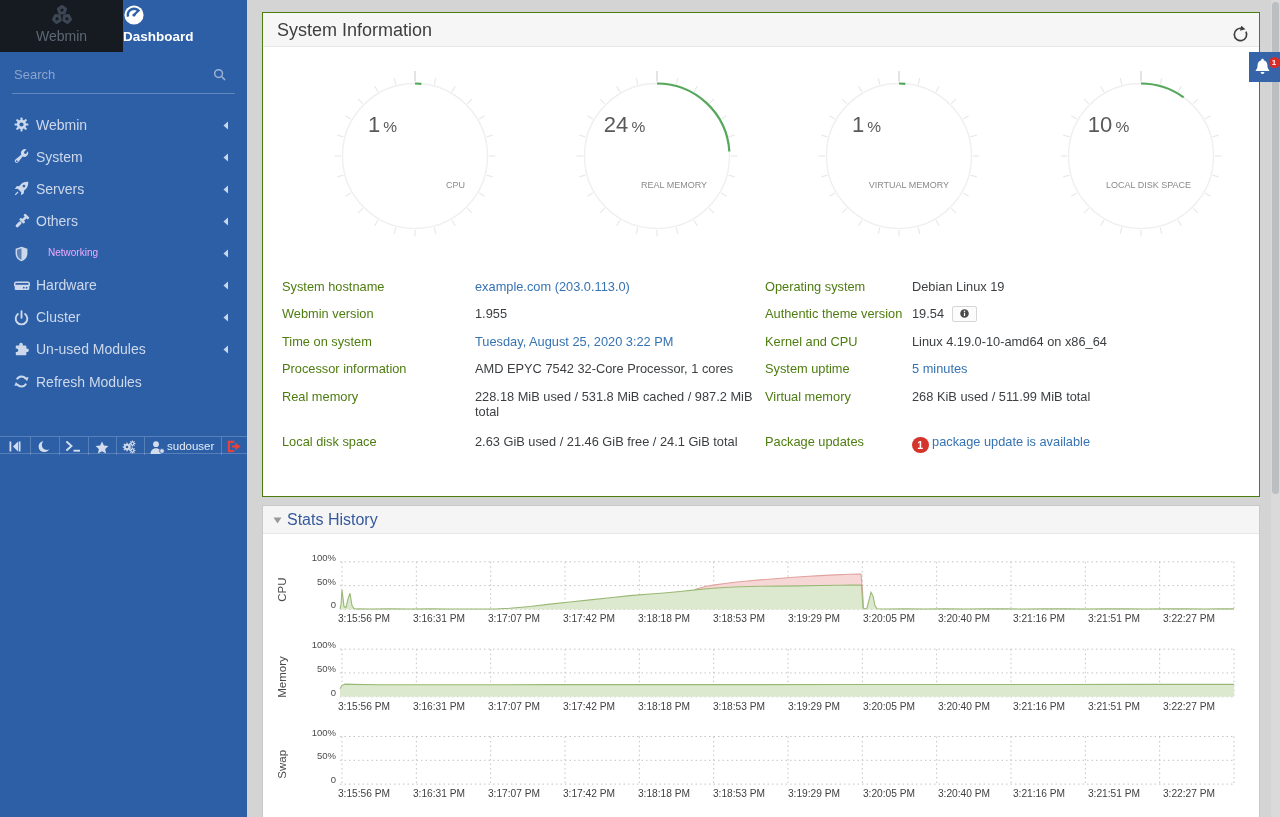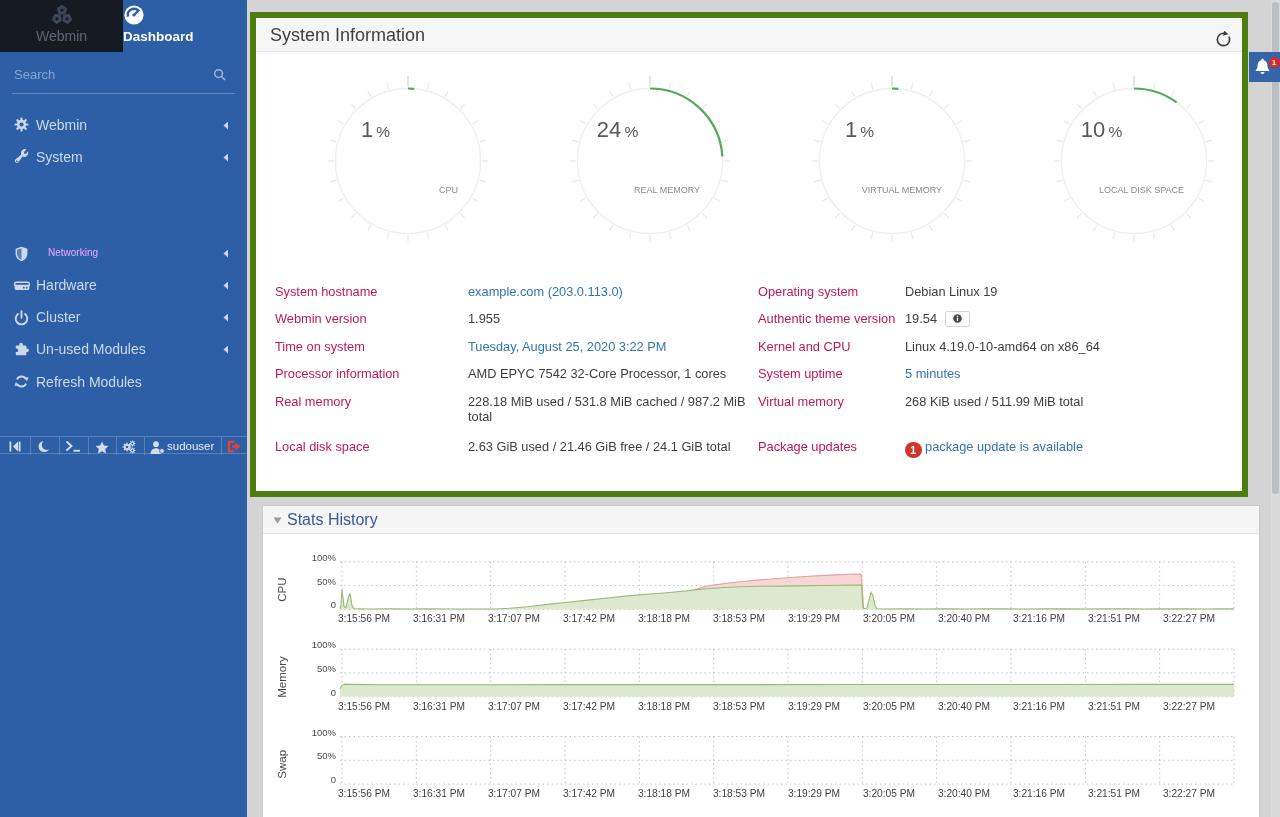--- a/index.html
+++ b/index.html
@@ -1,25 +1,25 @@
 <!DOCTYPE html>
 <html><head><meta charset="utf-8"><style>
 * { margin:0; padding:0; box-sizing:border-box; }
 body { width:1280px; height:817px; overflow:hidden; font-family:"Liberation Sans", sans-serif; background:#d4d4d4; position:relative; }
 a { color:#3673b2; text-decoration:none; }
 table.info { border-collapse:collapse; width:100%; }
 table.info td { font-size:12.8px; color:#3c3f42; vertical-align:top; padding-top:6.5px; height:27.5px; }
-table.info td.lbl { color:#be185d; }
+table.info td.lbl { color:#4d7c0f; }
 table.info td.val { padding-right:6px; }
 .ibtn { display:inline-block; width:25px; height:16px; border:1px solid #d6d6d6; border-radius:2px; background:#fcfcfc; text-align:center; line-height:14px; margin-left:4px; }
 .rbadge { display:inline-block; width:16.5px; height:16px; border-radius:50%; background:#d4342c; color:#fff; font-size:10.5px; font-weight:bold; text-align:center; line-height:16px; vertical-align:-2.5px; }
 </style></head>
 <body>
 <div style="position:absolute;left:247px;top:0;width:1033px;height:817px;background:#d4d4d4">
-    <div style="position:absolute;left:3px;top:12px;width:998px;background:#fff;border:6px solid #4d7c0f;height:485px">
+    <div style="position:absolute;left:15px;top:12px;width:998px;background:#fff;border:1px solid #4d7c0f;height:485px">
       <div style="position:relative;height:34px;background:#f6f6f6;border-bottom:1px solid #e7e7e7">
         <span style="position:absolute;left:14px;top:6.5px;font-size:18px;color:#3e3e3e">System Information</span>
         <svg width="17" height="17" viewBox="0 0 17 17" style="position:absolute;right:10px;top:13px">
           <path d="M 13.97 5.59 A 6.2 6.2 0 1 1 10.00 2.48" fill="none" stroke="#3f3f3f" stroke-width="1.7"></path>
           <path d="M 13.49 3.36 L 8.01 4.67 L 9.27 -0.38 Z" fill="#3f3f3f"></path>
         </svg>
       </div>
       <svg width="190" height="190" style="position:absolute;left:56.5px;top:47.5px" viewBox="0 0 190 190">
         <circle cx="95" cy="95" r="72.5" fill="#fff" stroke="#efefef" stroke-width="1.4"></circle>
         <line x1="95.0" y1="20.5" x2="95.0" y2="10.0" stroke="#d9d9d9" stroke-width="1.4"></line>
@@ -250,20 +250,45 @@
       <svg width="7" height="9" viewBox="0 0 7 9" style="position:absolute;right:18px;top:12px">
         <path d="M6 0.5 L1.5 4.5 L6 8.5 Z" fill="rgba(255,255,255,0.75)"></path>
       </svg>
     </div>
     <div style="position:absolute;left:0;top:140.6px;width:247px;height:32px;line-height:32px">
       <span style="position:absolute;left:14px;top:8.5px;line-height:0;display:block"><svg width="15" height="15" viewBox="0 0 16 16">
           <path d="M14.8 2.5 a4.3 4.3 0 0 1 -5.6 5.6 L4.4 14 a2.0 2.0 0 1 1 -2.9 -2.9 L7.7 6.0 a4.3 4.3 0 0 1 5.6 -5.6 L10.6 3.1 L11 4.8 L12.7 5.2 Z" fill="#cdd9eb"></path>
           <circle cx="3" cy="13" r="0.9" fill="#2d5fa7"></circle>
         </svg></span>
       <span style="position:absolute;left:36px;font-size:14px;color:#cdd9eb">System</span>
+      <svg width="7" height="9" viewBox="0 0 7 9" style="position:absolute;right:18px;top:12px">
+        <path d="M6 0.5 L1.5 4.5 L6 8.5 Z" fill="rgba(255,255,255,0.75)"></path>
+      </svg>
+    </div>
+    <div style="position:absolute;left:0;top:172.8px;width:247px;height:32px;line-height:32px">
+      <span style="position:absolute;left:14px;top:8.5px;line-height:0;display:block"><svg width="15" height="15" viewBox="0 0 16 16">
+          <path d="M15.2 0.8 C11 0.5 7.8 2.2 5.8 5.2 L2.8 5.6 L0.8 8.6 L3.9 8.3 L7.7 12.1 L7.4 15.2 L10.4 13.2 L10.8 10.2 C13.8 8.2 15.5 5 15.2 0.8 Z" fill="#cdd9eb"></path>
+          <circle cx="10.6" cy="5.4" r="1.4" fill="#2d5fa7"></circle>
+          <path d="M4.3 11.7 C3.2 12.8 1.3 14.7 1.3 14.7 C1.3 14.7 3.2 12.8 4.3 11.7 Z" stroke="#cdd9eb" stroke-width="1.2" fill="none"></path>
+        </svg></span>
+      <span style="position:absolute;left:36px;font-size:14px;color:#cdd9eb">Servers</span>
+      <svg width="7" height="9" viewBox="0 0 7 9" style="position:absolute;right:18px;top:12px">
+        <path d="M6 0.5 L1.5 4.5 L6 8.5 Z" fill="rgba(255,255,255,0.75)"></path>
+      </svg>
+    </div>
+    <div style="position:absolute;left:0;top:204.9px;width:247px;height:32px;line-height:32px">
+      <span style="position:absolute;left:14px;top:8.5px;line-height:0;display:block"><svg width="16" height="16" viewBox="0 0 16 16">
+          <g transform="rotate(45 8 8)">
+            <rect x="4.9" y="0.4" width="6.2" height="2.6" rx="0.8" fill="#cdd9eb"></rect>
+            <rect x="4.9" y="6.4" width="6.2" height="2.6" rx="0.8" fill="#cdd9eb"></rect>
+            <rect x="6.7" y="2.5" width="2.6" height="4.5" fill="#cdd9eb"></rect>
+            <rect x="6.5" y="9.3" width="3" height="7" rx="1.4" fill="#cdd9eb"></rect>
+          </g>
+        </svg></span>
+      <span style="position:absolute;left:36px;font-size:14px;color:#cdd9eb">Others</span>
       <svg width="7" height="9" viewBox="0 0 7 9" style="position:absolute;right:18px;top:12px">
         <path d="M6 0.5 L1.5 4.5 L6 8.5 Z" fill="rgba(255,255,255,0.75)"></path>
       </svg>
     </div>
     <div style="position:absolute;left:0;top:237.0px;width:247px;height:32px;line-height:32px">
       <span style="position:absolute;left:14px;top:8.5px;line-height:0;display:block"><svg width="15" height="16" viewBox="0 0 16 16">
           <path d="M8 0.3 L14.3 2.4 L14.3 7.5 C14.3 11.8 11.2 14.6 8 15.7 C4.8 14.6 1.7 11.8 1.7 7.5 L1.7 2.4 Z" fill="#cdd9eb"></path>
           <path d="M8 1.8 L8 14.2 C5.6 13.2 3.2 11 3.2 7.5 L3.2 3.4 Z" fill="#5c82b9"></path>
         </svg></span>
       <span style="position:absolute;left:48px;font-size:10px;color:#f0abfc">Networking</span>

